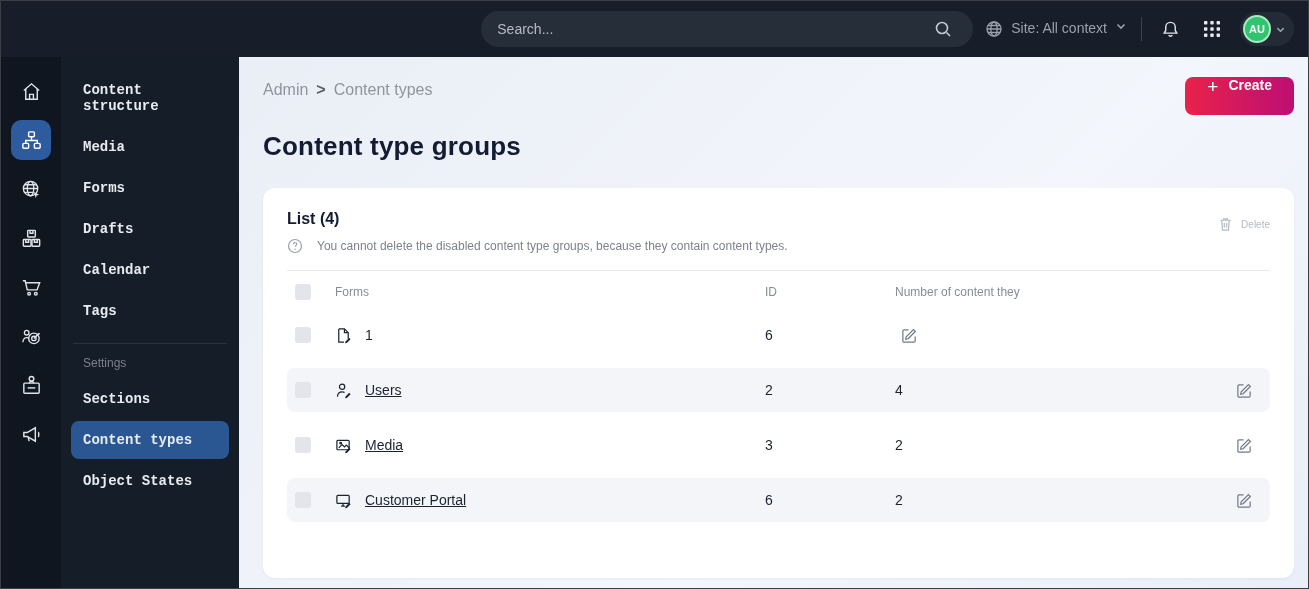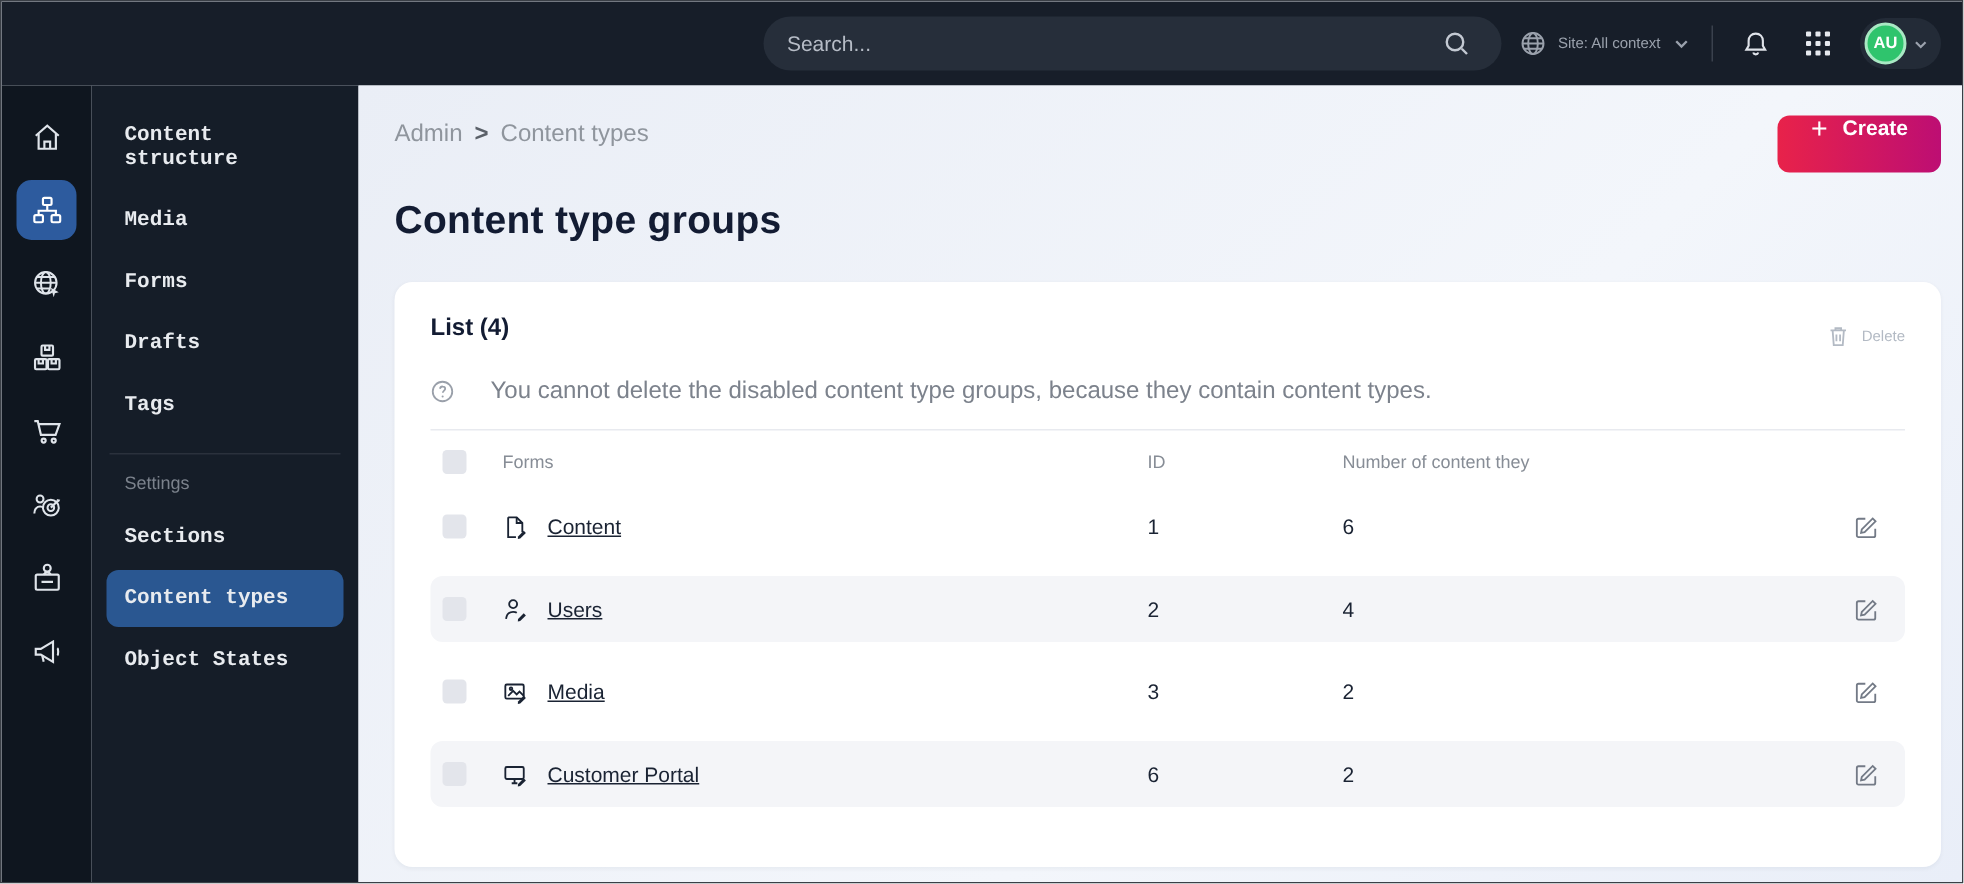--- a/index.html
+++ b/index.html
@@ -12,21 +12,21 @@
   .topbar { height:56px; flex:0 0 56px; background:#171e29; display:flex; align-items:center; }
   .logo-wrap { width:238px; padding-left:25px; flex:0 0 238px; }
   .logo { font-size:29px; font-weight:bold; letter-spacing:-1px;
           background:linear-gradient(90deg,#ff5b2e 0%,#e8174c 55%,#c2238d 100%);
           -webkit-background-clip:text; background-clip:text; color:transparent; }
   .search-wrap { flex:1; display:flex; justify-content:flex-end; padding-right:12px; }
   .search { width:492px; height:36px; background:#262e3a; border-radius:18px; display:flex; align-items:center; padding:0 16px; }
   .search input { flex:1; background:transparent; border:none; outline:none; color:#c3c9d2; font-size:14px; font-family:inherit; }
   .search input::placeholder { color:#b6bcc6; }
   .top-right { display:flex; align-items:center; gap:14px; padding-right:14px; color:#9aa1ac; }
-  .site-switcher { display:flex; align-items:center; gap:8px; font-size:10px; color:#9aa1ac; cursor:pointer; }
+  .site-switcher { display:flex; align-items:flex-start; gap:8px; font-size:14px; color:#9aa1ac; cursor:pointer; }
   .v-divider { width:1px; height:24px; background:#3a414d; }
   .icon-btn { display:grid; place-items:center; width:28px; height:28px; }
   .avatar-pill { display:flex; align-items:center; gap:4px; background:#232b37; border-radius:17px; padding:3px 8px 3px 3px; }
   .avatar { width:28px; height:28px; border-radius:50%; background:#2fc46d; border:2px solid #a9e9c4;
             color:#fff; font-size:11px; font-weight:bold; display:grid; place-items:center; }
 
   
   .body-row { flex:1; display:flex; min-height:0; }
   .rail { width:60px; flex:0 0 60px; background:#0f161f; display:flex; flex-direction:column; align-items:center; padding-top:14px; gap:9px; }
   .rail-btn { width:40px; height:40px; border-radius:10px; display:grid; place-items:center; cursor:pointer; }
@@ -44,21 +44,21 @@
   .breadcrumb .sep { color:#5a6068; font-weight:bold; }
   .btn-create { display:flex; gap:10px; border:none; cursor:pointer; color:#fff;
                 font-family:inherit; font-size:14px; font-weight:bold; padding:0 22px; height:38px; border-radius:8px;
                 background:linear-gradient(90deg,#e8224a 0%,#bd0e73 100%); }
   .btn-create .plus::before { content:"+"; font-size:19px; font-weight:normal; line-height:1; }
   .page-title { font-size:26px; font-weight:bold; color:#131c33; margin-top:16px; letter-spacing:0.2px; }
 
   .card { background:#fff; border-radius:12px; margin-top:26px; height:390px; padding:22px 24px; box-shadow:0 1px 3px rgba(20,30,60,.05); }
   .card-head { display:flex; justify-content:space-between; align-items:flex-start; }
   .list-title { font-size:16px; font-weight:bold; color:#131c33; }
-  .hint-row { display:flex; align-items:center; gap:24px; margin-top:24px; color:#7c828c; font-size:16px; }
+  .hint-row { display:flex; align-items:center; gap:14px; margin-top:10px; color:#7c828c; font-size:12px; }
   .btn-delete { display:flex; align-items:center; gap:8px; background:none; border:none; color:#b3bac4; font-size:10px; font-family:inherit; padding-top:6px; cursor:default; }
   .card-divider { height:1px; background:#e8eaef; margin-top:16px; }
 
   .grid-row { display:grid; grid-template-columns:48px 30px 1fr 130px 335px 40px; align-items:center; }
   .thead { height:42px; color:#878d96; font-size:12px; }
   .thead .col-name { grid-column:2 / 4; }
   .checkbox { width:16px; height:16px; border-radius:3px; background:#e3e5eb; margin-left:8px; }
   .trow { height:44px; margin-bottom:11px; border-radius:8px; font-size:14px; color:#1a2333; }
   .trow:nth-child(odd) { background:#f4f5f8; }
   .row-link { color:#1a2333; text-decoration:underline; font-weight:500; cursor:pointer; }
@@ -193,20 +193,21 @@
             <path d="M19 9.5c.8.6.8 4.4 0 5"></path>
           </svg>
       </div>
     </div>
 
     <div class="panel">
       <div class="panel-item">Content structure</div>
       <div class="panel-item">Media</div>
       <div class="panel-item">Forms</div>
       <div class="panel-item">Drafts</div>
+      <div class="panel-item">Calendar</div>
       <div class="panel-item">Tags</div>
       <div class="panel-divider"></div>
       <div class="panel-section-header">Settings</div>
       <div class="panel-item">Sections</div>
       <div class="panel-item active">Content types</div>
       <div class="panel-item">Object States</div>
     </div>
 
     <div class="main">
       <div class="main-header">
@@ -255,21 +256,20 @@
           <span></span>
         </div>
 
         <div class="grid-row trow">
           <span class="checkbox"></span>
           <svg width="17" height="17" viewBox="0 0 18 18" fill="none" stroke="#1a2333" stroke-width="1.3">
               <path d="M4 2h6l4 4v6.5M4 2v14h5.5"></path>
               <path d="M10 2v4h4"></path>
               <path d="M11 15.5 L15 11.5 L16.5 13 L12.5 17 L10.8 17.3 Z" fill="#1a2333" stroke="none"></path>
             </svg>
-          <span><a class="row-link">Content</a></span>
           <span class="cell-num">1</span>
           <span class="cell-num">6</span>
           <span class="icon-btn">
             <svg width="17" height="17" viewBox="0 0 18 18" fill="none" stroke="#737a86" stroke-width="1.3">
                 <path d="M15 10v4.8c0 .7-.5 1.2-1.2 1.2H3.2C2.5 16 2 15.5 2 14.8V4.2C2 3.5 2.5 3 3.2 3H8"></path>
                 <path d="M7.5 12.5 L15.2 4.8 L13.2 2.8 L5.5 10.5 L5 13 Z"></path>
               </svg>
           </span>
         </div>
 

